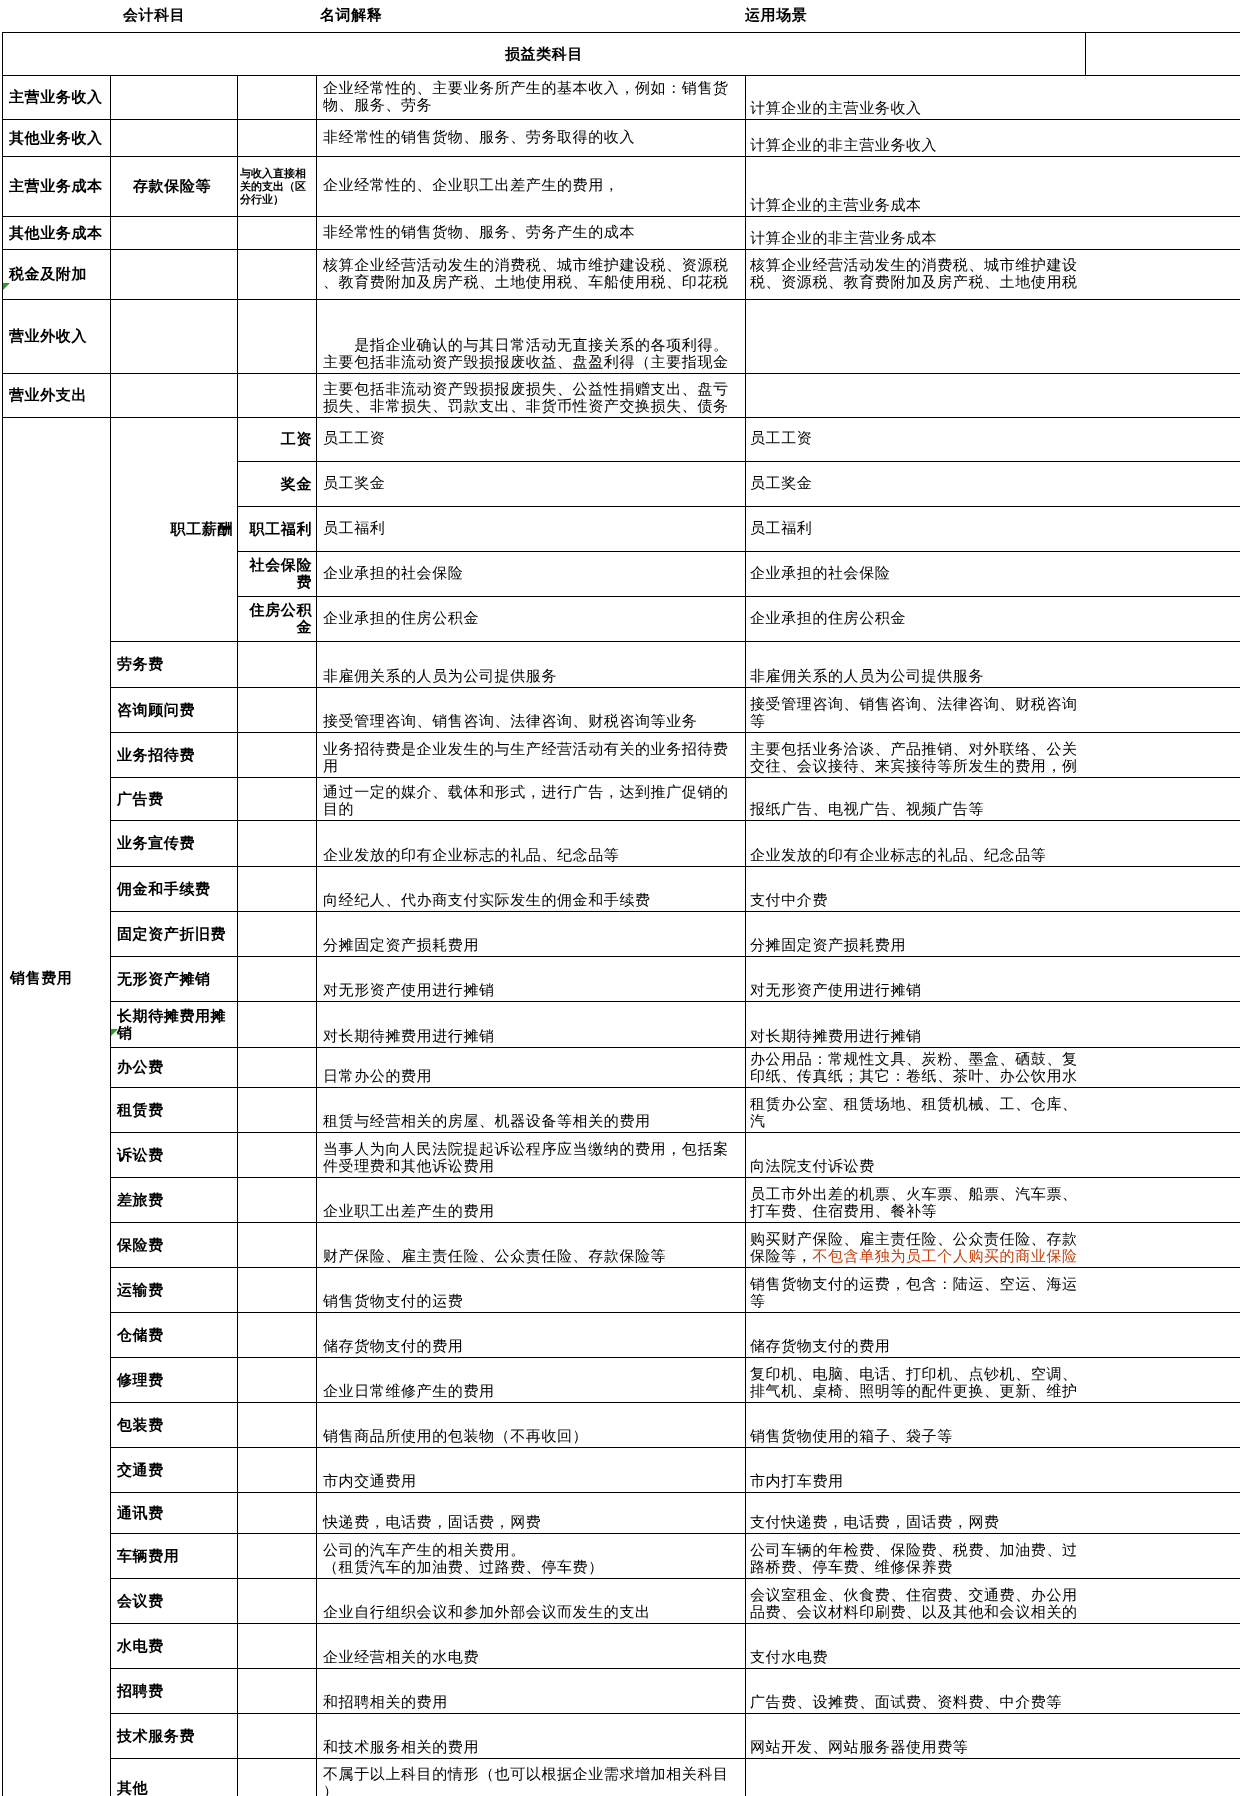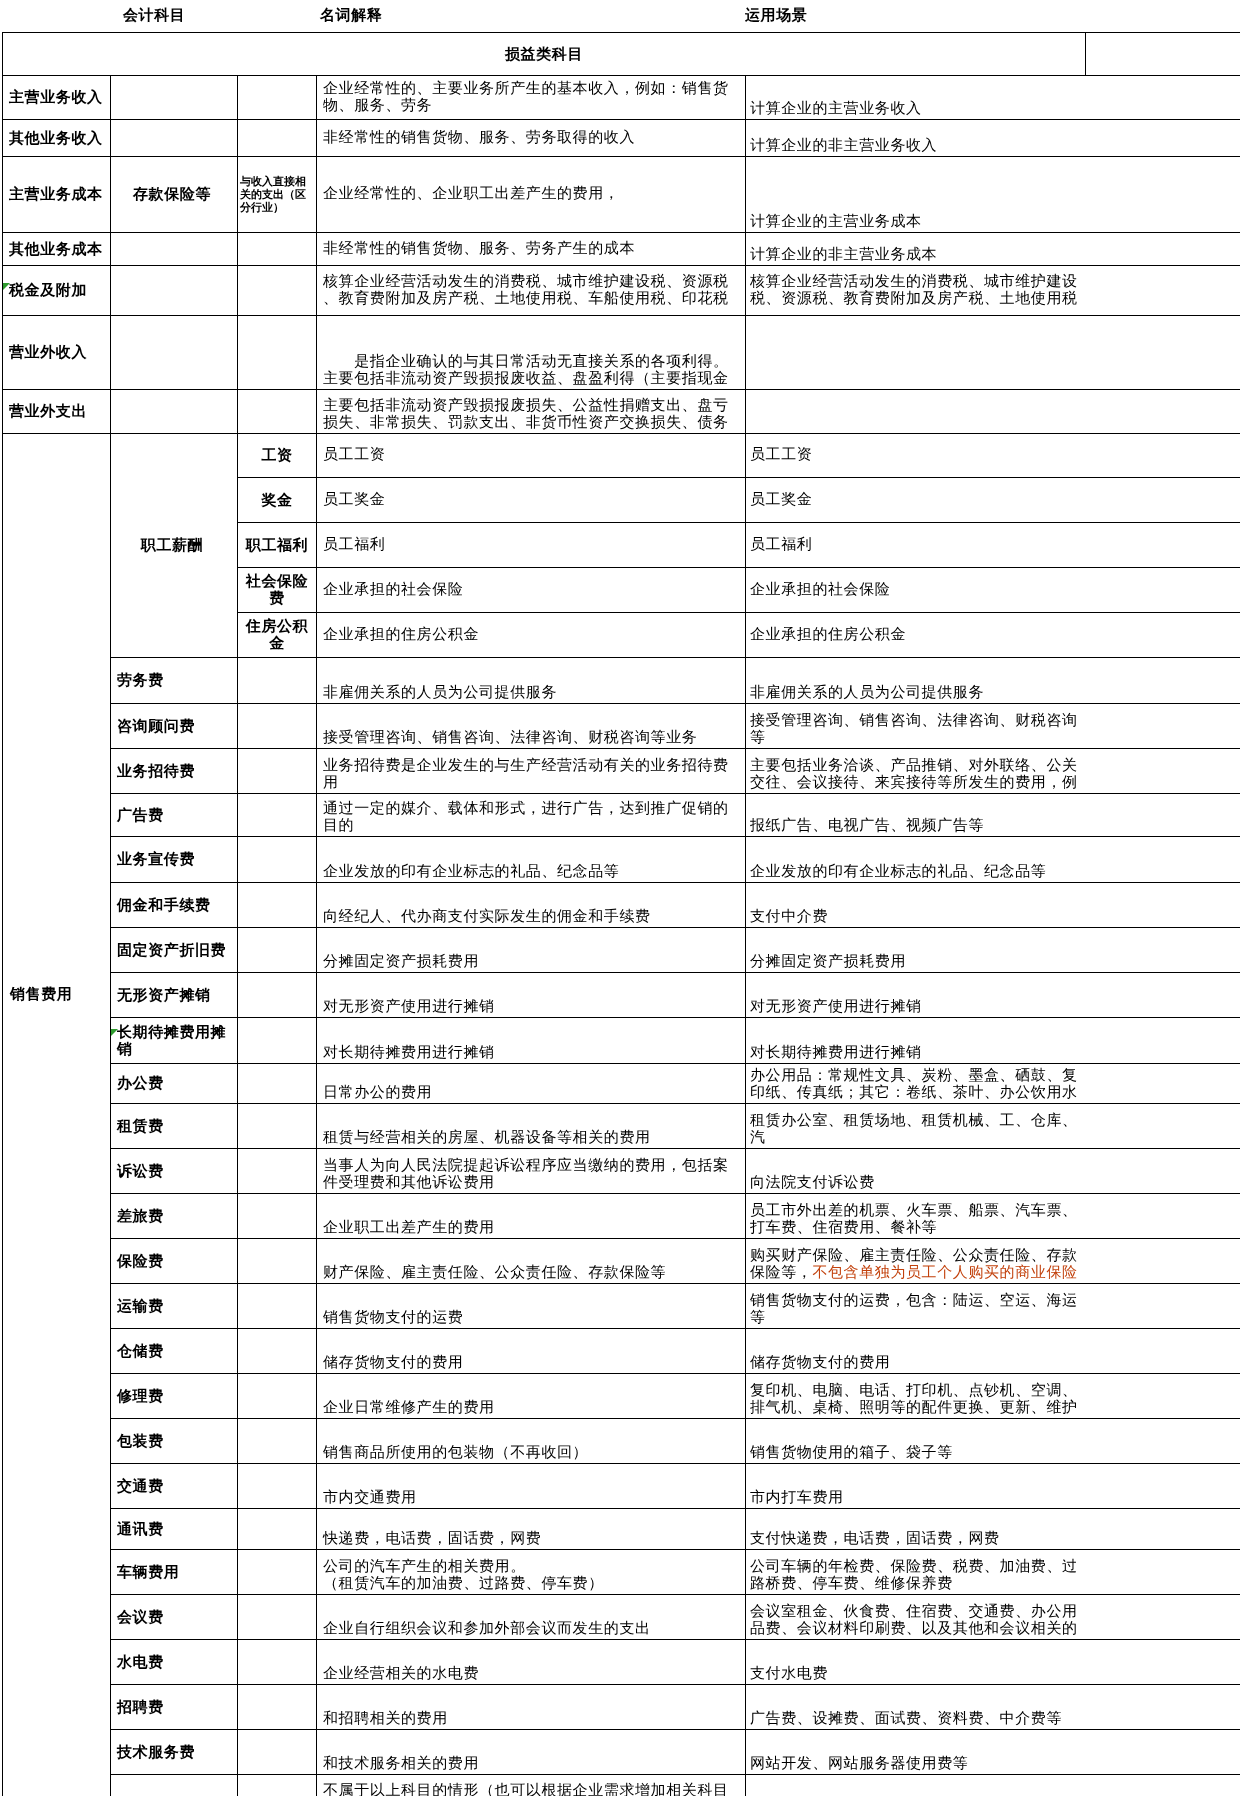--- a/index.html
+++ b/index.html
@@ -6,22 +6,22 @@
 html,body{width:1240px;height:1796px;overflow:hidden;background:#fff;color:#000;
   font-family:"Liberation Serif","DejaVu Serif",serif}
 #sheet{position:relative;width:1240px;height:1796px;overflow:hidden;background:#fff}
 .colhead{position:absolute;top:6px;font-weight:bold;font-size:15px;letter-spacing:.6px;white-space:nowrap}
 table{position:absolute;left:2px;top:32px;width:1293px;border-collapse:collapse;table-layout:fixed}
 td{border:1px solid #000;overflow:hidden;font-size:15px;letter-spacing:.6px;line-height:17px;
    padding:0 4px;vertical-align:middle;word-break:normal}
 td.c5{border-right:none}
 td.c6{border-left:none;border-right:none}
 .lab{font-weight:bold;padding-left:6px;text-align:left}
-.sub{font-weight:bold;padding-left:4px;text-align:center}
-.note{font-size:11px;line-height:13px;letter-spacing:0;font-weight:bold;padding:18px 2px;vertical-align:middle}
+.sub{font-weight:bold;padding-left:4px;text-align:right}
+.note{font-size:11px;line-height:13px;letter-spacing:0;font-weight:bold;padding:10px 2px;vertical-align:middle}
 .def,.scen{vertical-align:bottom;padding-bottom:2px;text-align:left;white-space:pre-line;line-break:anywhere}
 .def{padding-left:6px;padding-right:4px}
 .scen{padding-left:4px;padding-right:4px}
 .cen{vertical-align:middle}
 .topv{vertical-align:top;padding-top:7px}
 .title-cell{font-weight:bold;text-align:center;vertical-align:middle;font-size:15px;letter-spacing:.6px}
 .blue{color:#c2410c}
 .tri{position:absolute;width:0;height:0;border-top:7px solid #2e9b2e;border-right:7px solid transparent}
 #selling-label{position:absolute;top:552px;left:7px;font-weight:bold;white-space:nowrap}
 td.rel{position:relative}
@@ -105,21 +105,21 @@
         <td class="def topv c4">主要包括非流动资产毁损报废损失、公益性捐赠支出、盘亏损失、非常损失、罚款支出、非货币性资产交换损失、债务</td>
         <td class="scen topv c5"></td>
         <td class="c6"></td>
       </tr>
     </tbody>
     <tbody id="sales-body">
         <tr style="height: 44px;">
           <td class="lab rel" rowspan="31">
             <span id="selling-label">销售费用</span>
           </td>
-          <td class="lab ctr" rowspan="5" style="padding-left: 0px;">职工薪酬</td>
+          <td class="lab ctr" rowspan="5" style="padding-left: 0px; text-align: right;">职工薪酬</td>
           <td class="sub">工资</td>
           <td class="def cen c4">员工工资</td>
           <td class="scen cen c5">员工工资</td>
           <td class="c6"></td>
         </tr>
         <tr style="height: 45px;">
           <td class="sub">奖金</td>
           <td class="def cen c4">员工奖金</td>
           <td class="scen cen c5">员工奖金</td>
           <td class="c6"></td>

